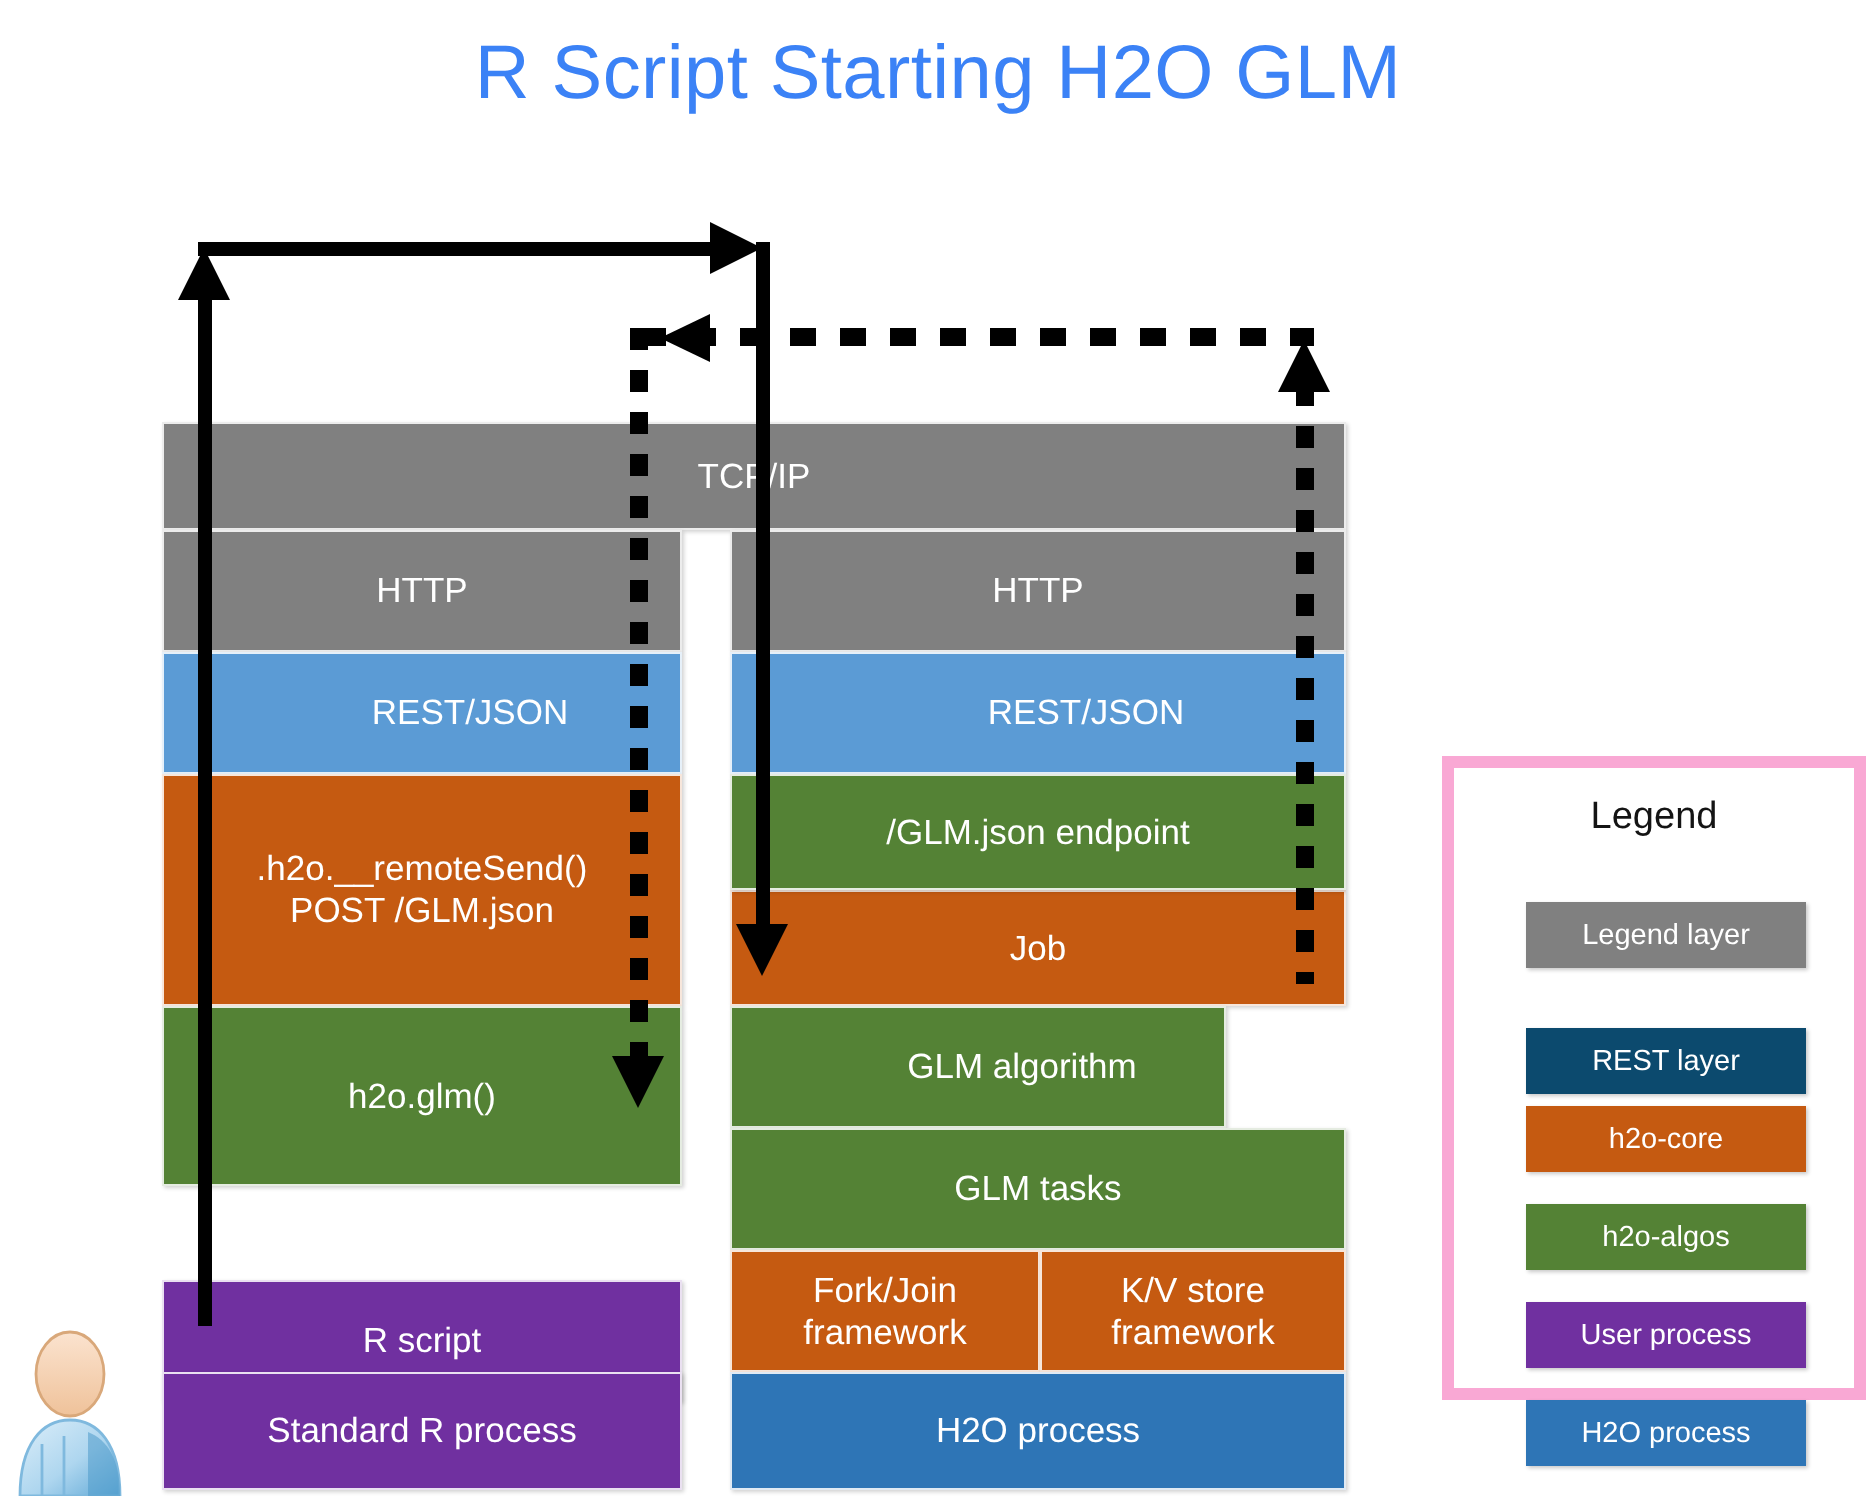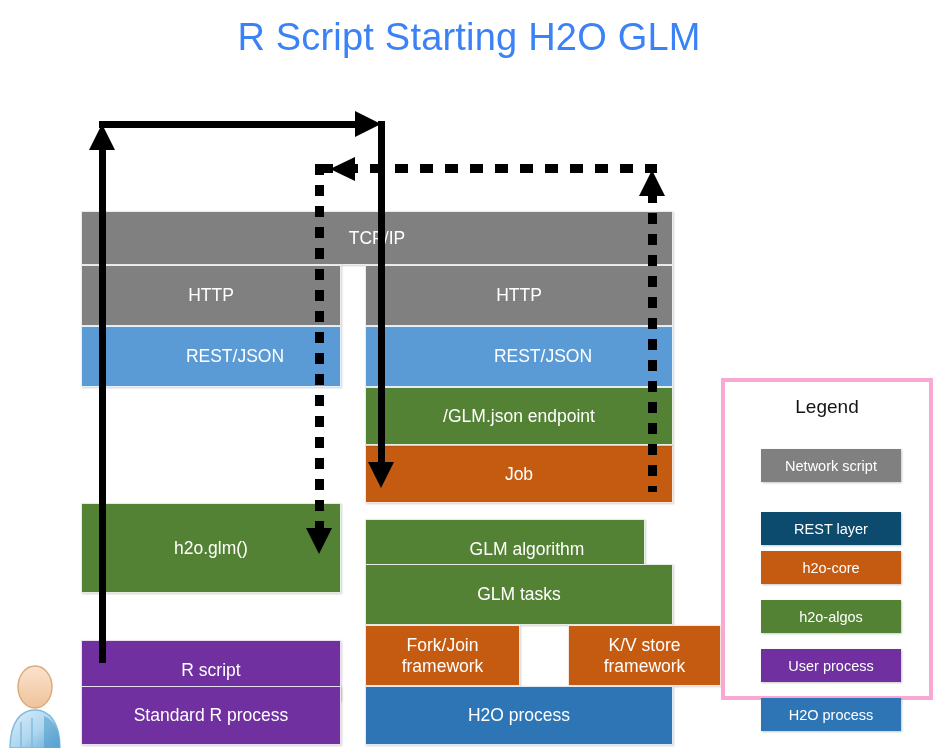--- a/index.html
+++ b/index.html
@@ -49,21 +49,21 @@
   }
   .tri { position: absolute; width: 0; height: 0; }
   .tri.up    { border-left: 13px solid transparent; border-right: 13px solid transparent; border-bottom: 26px solid #000; }
   .tri.down  { border-left: 13px solid transparent; border-right: 13px solid transparent; border-top: 26px solid #000; }
   .tri.right { border-top: 13px solid transparent; border-bottom: 13px solid transparent; border-left: 26px solid #000; }
   .tri.left  { border-top: 12px solid transparent; border-bottom: 12px solid transparent; border-right: 25px solid #000; }
 
   
   #legend {
     position: absolute; left: 721px; top: 378px; width: 212px; height: 322px;
-    background: #ffffff; border: 4px solid #f9a8d4;
+    background: #ffffff; border: 6px solid #f9a8d4;
   }
   #legend-title {
     margin-top: 14px; text-align: center;
     font-size: 19px; color: #141414;
   }
   .legend-item {
     position: absolute; left: 36px; width: 140px; height: 33px;
     display: flex; align-items: center; justify-content: center;
     color: #fff; font-size: 14.5px;
     box-shadow: 1px 1px 2px rgba(0,0,0,0.22);
@@ -76,33 +76,35 @@
 <body>
 
 <div id="stage">
 
   <div id="title">R Script Starting H2O GLM</div>
 
   <div class="blk gray" style="left:81px; top:211px; width:592px; height:54px;">TCP/IP</div>
 
   <div class="blk gray" style="left:81px; top:265px;  width:260px; height:61px;">HTTP</div>
   <div class="blk blue" style="left:81px; top:326px;  width:260px; height:61px;">REST/JSON</div>
+  <div class="blk orange" style="left:81px; top:387px;  width:260px; height:116px;">.h2o.__remoteSend()
+POST /GLM.json</div>
   <div class="blk green" style="left:81px; top:503px;  width:260px; height:90px;">h2o.glm()</div>
   <div class="blk purple" style="left:81px; top:640px;  width:260px; height:61px;">R script</div>
   <div class="blk purple" style="left:81px; top:686px;  width:260px; height:59px;">Standard R process</div>
 
   <div class="blk gray" style="left:365px; top:265px; width:308px; height:61px;">HTTP</div>
   <div class="blk blue" style="left:365px; top:326px; width:308px; height:61px;">REST/JSON</div>
   <div class="blk orange" style="left:365px; top:445px; width:308px; height:58px;">Job</div>
   <div class="blk green" style="left:365px; top:387px; width:308px; height:58px;">/GLM.json endpoint</div>
-  <div class="blk green" style="left:365px; top:519px; width:280px; height:61px;padding-left:44px;">GLM algorithm</div>
+  <div class="blk green" style="left:365px; top:503px; width:248px; height:61px;padding-left:44px;">GLM algorithm</div>
   <div class="blk green" style="left:365px; top:564px; width:308px; height:61px;">GLM tasks</div>
   <div class="blk orange" style="left:365px; top:625px; width:155px; height:61px;">Fork/Join
 framework</div>
-  <div class="blk orange" style="left:520px; top:625px; width:153px; height:61px;margin-left:48px;">K/V store
+  <div class="blk orange" style="left:520px; top:625px; width:153px; height:61px;">K/V store
 framework</div>
   <div class="blk dkblue" style="left:365px; top:686px; width:308px; height:59px;">H2O process</div>
 
   <div class="solid-line" style="left:99px; top:148px; width:7px; height:515px;"></div>
   <div class="tri up" style="left:89px; top:124px;"></div>
 
   <div class="solid-line" style="left:99px; top:121px; width:268px; height:7px;"></div>
   <div class="tri right" style="left:355px; top:111px;"></div>
 
   <div class="solid-line" style="left:378px; top:121px; width:7px; height:344px;"></div>
@@ -134,21 +136,21 @@
       <path d="M42 56 C52 60 58 70 58 88 L42 88 Z" fill="#4E9BCB" opacity="0.55"></path>
       <line x1="19" y1="62" x2="19" y2="88" stroke="#7FB9DE" stroke-width="1.4"></line>
       <line x1="30" y1="58" x2="30" y2="88" stroke="#7FB9DE" stroke-width="1.4"></line>
       <ellipse cx="33" cy="27" rx="17" ry="21" fill="url(#headG)" stroke="#D9A87A" stroke-width="1.4"></ellipse>
     </svg>
   </div>
 
   <div id="legend">
     <div id="legend-title">Legend</div>
     <div class="legend-item" style="top:67px;  background:#808080;">
-        <span>Network script</span>
+        <span>Legend layer</span>
       </div>
     <div class="legend-item" style="top:130px; background:#0c4a6e;">
         <span>REST layer</span>
       </div>
     <div class="legend-item" style="top:169px; background:#C55A11;">
         <span>h2o-core</span>
       </div>
     <div class="legend-item" style="top:218px; background:#548235;">
         <span>h2o-algos</span>
       </div>

